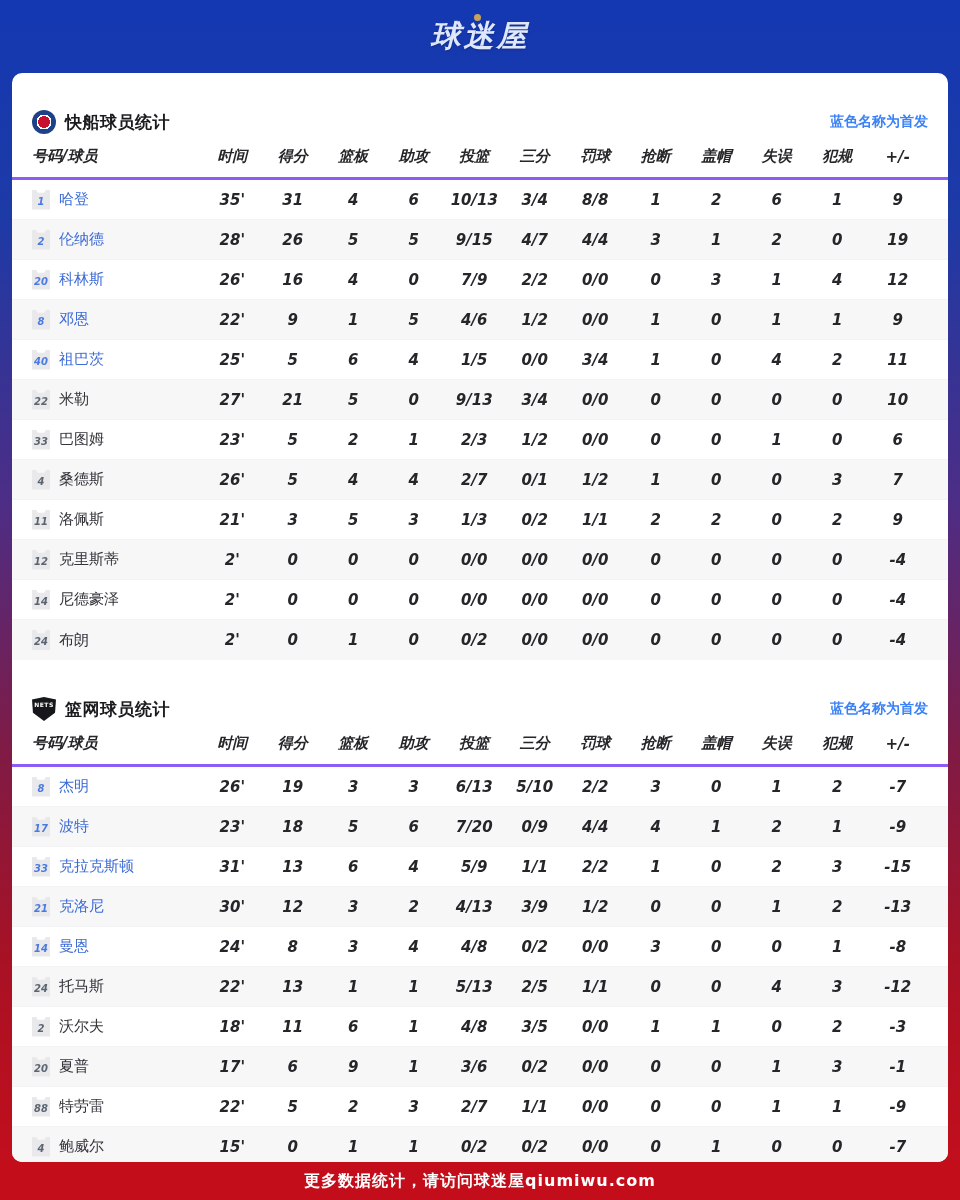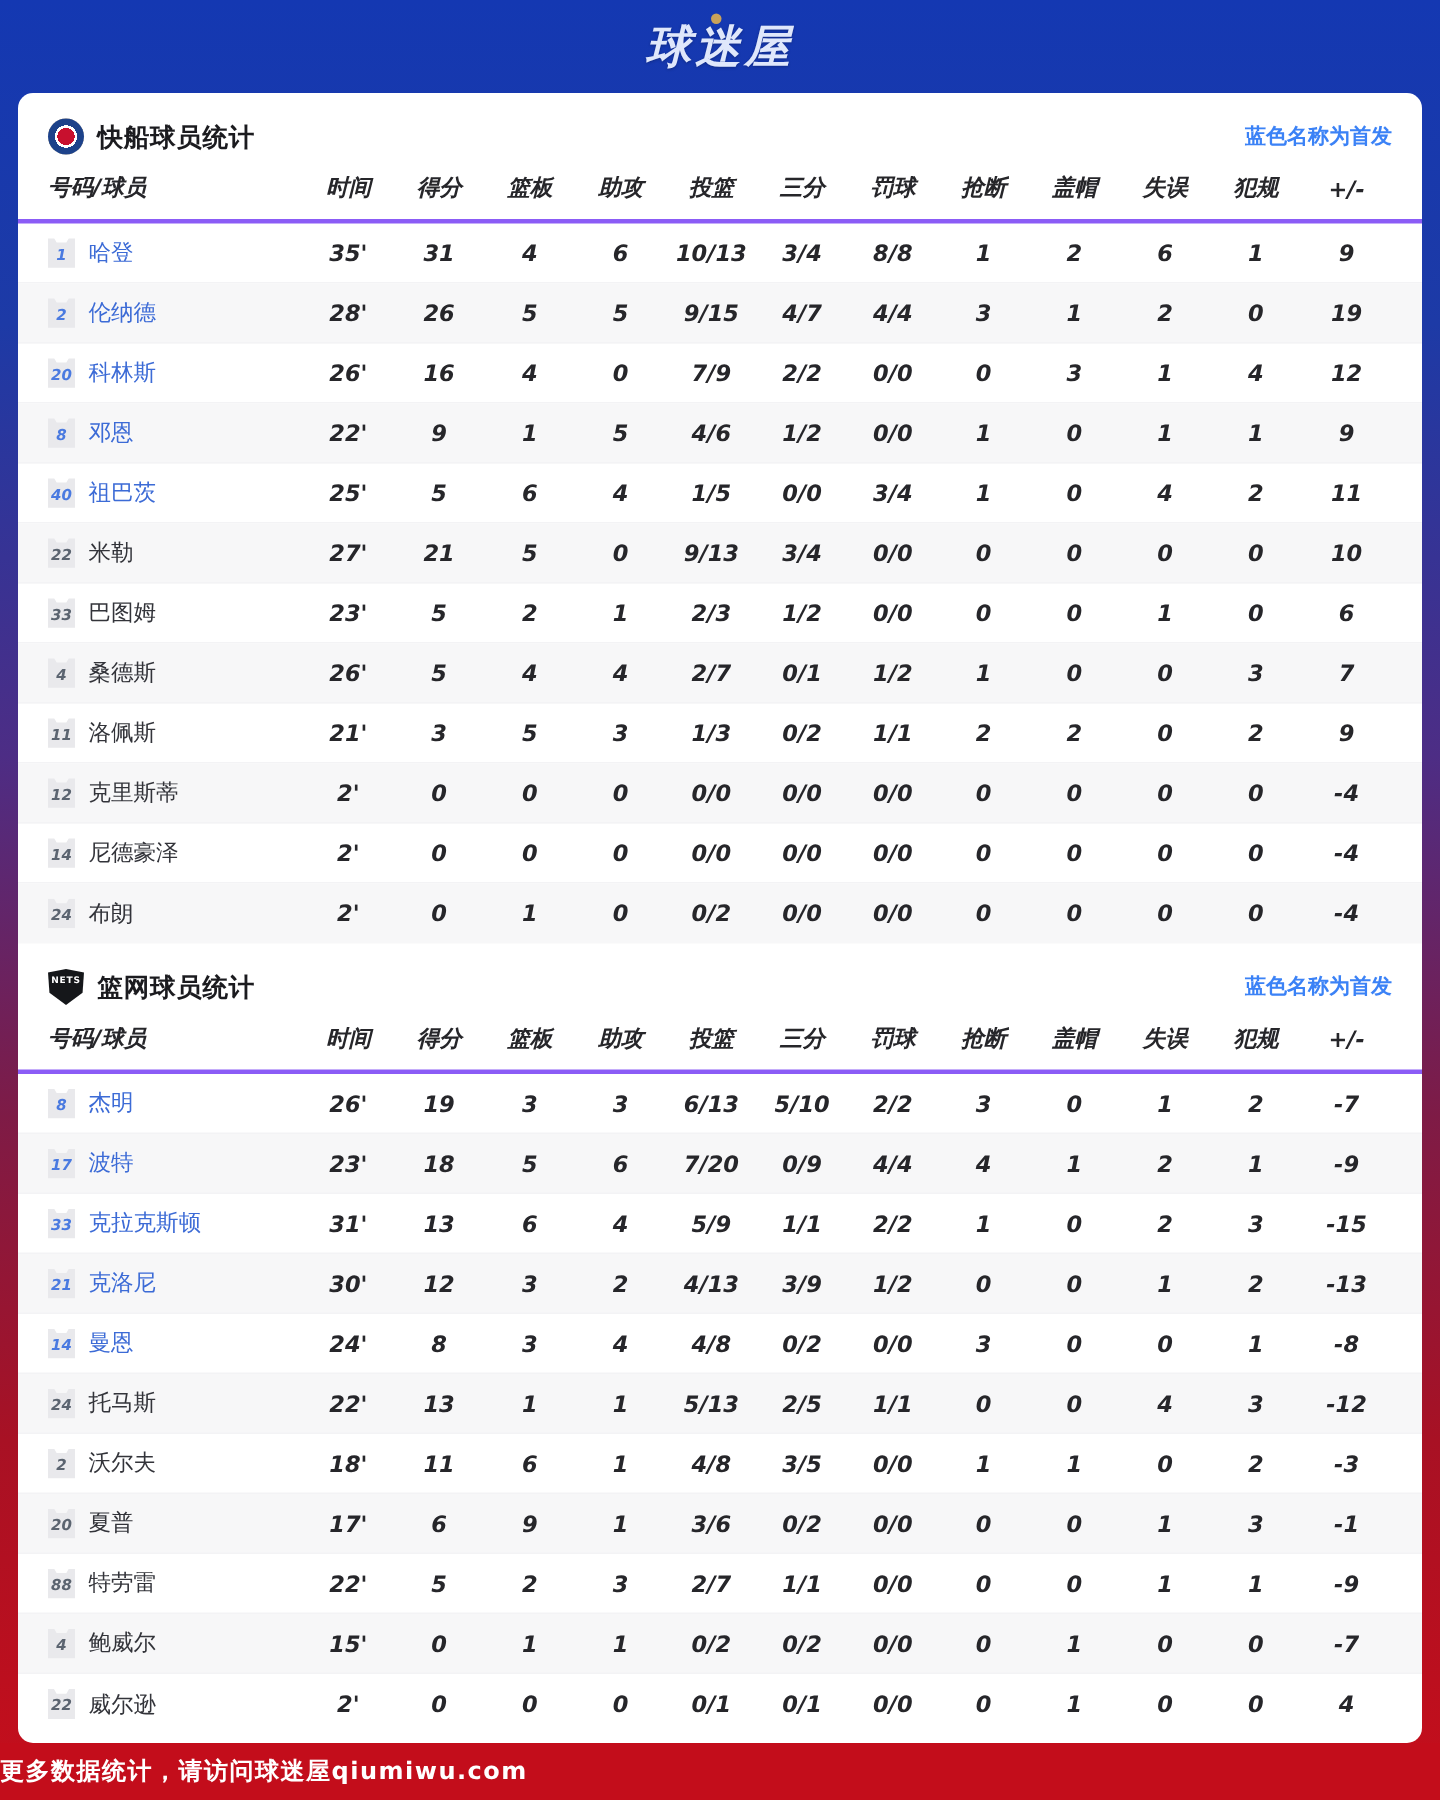--- a/index.html
+++ b/index.html
@@ -4,28 +4,28 @@
 <style>
   * { margin:0; padding:0; box-sizing:border-box; }
   html,body { width:960px; height:1200px; }
   body {
     font-family:"DejaVu Sans","Liberation Sans",sans-serif;
     background:linear-gradient(180deg,#1438b2 0%,#1d3aa6 18%,#4d2d85 42%,#7e1b46 62%,#a81124 80%,#c60e1b 100%);
     display:flex; flex-direction:column;
     overflow:hidden;
   }
   
-  .topbar { height:62px; display:flex; align-items:center; justify-content:center; flex:0 0 auto; }
+  .topbar { height:73px; display:flex; align-items:center; justify-content:center; flex:0 0 auto; }
   .brand { position:relative; color:#dfe7fb; font-size:30px; font-weight:bold; font-style:italic;
            letter-spacing:3px; text-shadow:0 1px 2px rgba(0,0,0,.25); cursor:pointer; }
   .brand-dot { position:absolute; top:-2px; left:44%; width:7px; height:7px; border-radius:50%;
                background:#c9a25a; }
   
   .card { background:#ffffff; border-radius:10px; margin:0 12px; flex:1 1 auto; overflow:hidden; }
-  .section-header { display:flex; align-items:center; justify-content:space-between; padding:17px 20px 2px 20px; }
+  .section-header { display:flex; align-items:center; justify-content:space-between; padding:17px 20px 2px 20px;margin-top:20px; }
   .section-title-wrap { display:flex; align-items:center; gap:9px; }
   .team-logo { width:24px; height:24px; flex:0 0 auto; }
   .team-logo.clippers { border-radius:50%;
     background:radial-gradient(circle at center,#c8102e 0 34%,#ffffff 34% 44%,#1d428a 44% 70%,#17294e 70% 100%); }
   .team-logo.nets { background:#15171a; clip-path:polygon(50% 0,100% 10%,96% 66%,50% 100%,4% 66%,0 10%);
     display:flex; justify-content:center; }
   .logo-text { color:#fff; font-size:6px; font-weight:bold; margin-top:4px; letter-spacing:.5px; }
   .section-title { font-size:17px; font-weight:bold; color:#1b1b1f; letter-spacing:.5px; }
   .starter-note { font-size:14px; font-weight:bold; color:#3b82f6; }
   
@@ -39,21 +39,21 @@
   .cell { text-align:center; font-size:15px; font-style:italic; font-weight:600; color:#26262a; }
   .player-cell { display:flex; align-items:center; gap:9px; font-style:normal; text-align:left; }
   .jersey-badge { width:18px; height:20px; background:#e9e9ec; flex:0 0 auto;
     clip-path:polygon(0 0,22% 0,32% 16%,68% 16%,78% 0,100% 0,100% 100%,0 100%);
     display:flex; align-items:center; justify-content:center; padding-top:3px;
     font-size:10px; font-style:italic; font-weight:bold; color:#5b6470; }
   .player-name { font-size:15px; font-weight:500; color:#33343a; font-style:normal;text-align:center; }
   .player-row.starter .player-name { color:#3c6bd6; }
   .player-row.starter .jersey-badge { color:#4a7ae0; }
   
-  .footer { height:38px; flex:0 0 auto; background:#c30d1b; display:flex; align-items:center; }
+  .footer { height:38px; flex:0 0 auto; background:#c30d1b; display:flex; align-items:center; justify-content:center; }
   .footer span { color:#ffffff; font-size:16px; font-weight:bold; letter-spacing:1px; cursor:pointer; }
 </style>
 </head>
 <body>
 
 <div class="topbar">
   <div class="brand">
     <span class="brand-dot"></span>
     <span>球迷屋</span>
   </div>

